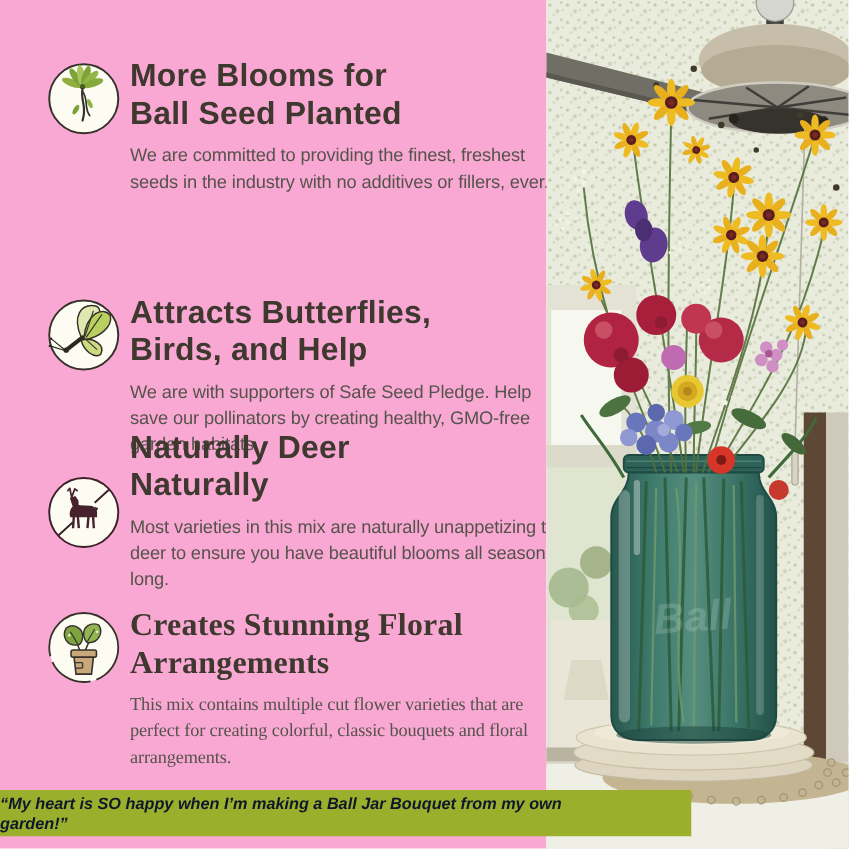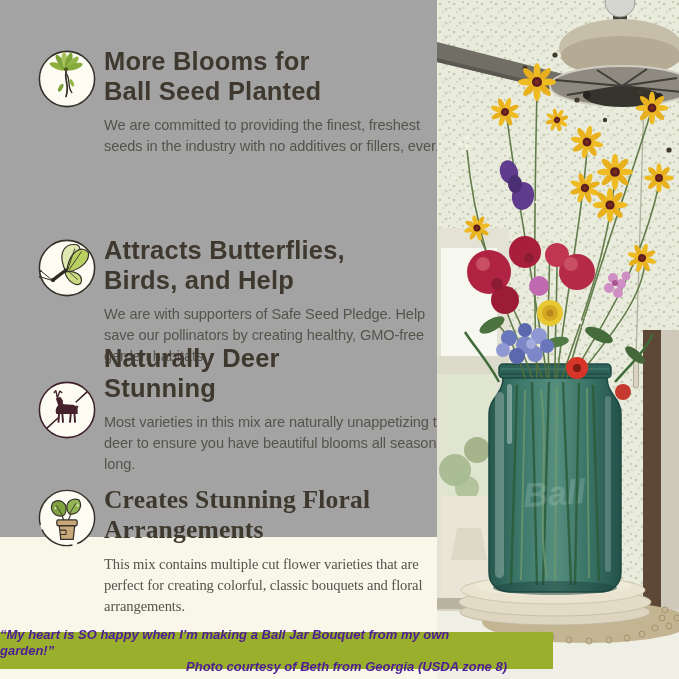--- a/index.html
+++ b/index.html
@@ -1,32 +1,32 @@
 <!DOCTYPE html>
 <html><head>
 <meta charset="utf-8">
 <style>
   html,body { margin:0; padding:0; background:#ffffff; }
   .canvas {
     position:relative; width:679px; height:679px; overflow:hidden;
     background:#f8f7ea;
     font-family:"Liberation Sans", sans-serif;
   }
-  .left-panel { position:absolute; left:0; top:0; width:437px; height:537px; background:#a3a3a3; }
+  .left-panel { position:absolute; left:0; top:0; width:437px; height:679px; background:#f9a8d4; }
   .section { position:absolute; left:36px; display:flex; gap:6px; align-items:flex-start; width:400px; }
   .icon-wrap { flex:0 0 62px; height:62px; margin-top:2px; }
   .icon-wrap svg { width:62px; height:62px; display:block; }
   .section-text { padding-left:0; }
   .feature-title { margin:0; font-size:25.5px; line-height:30px; font-weight:bold; color:#3e382e; letter-spacing:.2px; }
   .feature-desc { margin:9px 0 0 0; width:342px; font-size:14.6px; line-height:21px; color:#55534b; letter-spacing:-.1px; }
   .photo { position:absolute; left:437px; top:0; width:242px; height:679px; }
   .photo svg { display:block; width:242px; height:679px; }
   .banner {
     position:absolute; left:0; top:632px; width:553px; height:37px; z-index:5;
-    background:#9aaf2c; color:#4c1d95;
+    background:#9aaf2c; color:#0f172a;
     display:flex; flex-direction:column; justify-content:center; align-items:flex-end;
     padding-right:46px; box-sizing:border-box;
     font-style:italic; font-weight:bold; font-size:13px; line-height:16px;
   }
 </style>
 </head>
 <body>
 
 <div class="canvas">
 
@@ -97,21 +97,21 @@
             <rect x="39" y="35" width="2" height="10" transform="rotate(-4 40 40)"></rect>
             <path d="M23.5 29 L20.5 20 L25 18.4 L27.6 22 L28 30 Z"></path>
             <path d="M41 27 L44 28.5 L42.5 31 Z"></path>
           </g>
           <path d="M22 19.5 L20.5 12 M22 19.5 L24.6 12.5 M20.5 12 L18.8 14 M24.6 12.5 L26.6 14" stroke="#45222c" stroke-width="1.4" fill="none" stroke-linecap="round"></path>
         </svg>
       </div>
       <div class="section-text">
         <h2 class="feature-title">
           <span>Naturally Deer</span><br>
-          <span>Stunning</span>
+          <span>Naturally</span>
         </h2>
         <p class="feature-desc">Most varieties in this mix are naturally unappetizing to deer to ensure you have beautiful blooms all season long.</p>
       </div>
     </div>
 
     <div class="section" style="top:485px;font-family:Liberation Serif, serif;">
       <div class="icon-wrap">
         <svg viewBox="0 0 64 64">
           <circle cx="32" cy="32" r="28.5" fill="#fdfcf3" stroke="#35312a" stroke-width="1.5" stroke-dasharray="34 5 38 5 200"></circle>
           <path d="M27 30 L29 35 M36 28 L33 35" stroke="#35312a" stroke-width="1.2" fill="none"></path>
@@ -370,16 +370,15 @@
         <use href="#cor" transform="translate(222 178) scale(0.9)"></use>
         <use href="#cor" transform="translate(205 258) scale(0.9) rotate(18)"></use>
         <use href="#cor" transform="translate(40 228) scale(0.8) rotate(-15)"></use>
         <use href="#cor" transform="translate(120 120) scale(0.7) rotate(30)"></use>
       </g>
     </svg>
   </div>
 
   <div class="banner">
     <div>“My heart is SO happy when I’m making a Ball Jar Bouquet from my own garden!”</div>
-    <div>Photo courtesy of Beth from Georgia (USDA zone 8)</div>
   </div>
 
 </div>
 
 </body></html>

